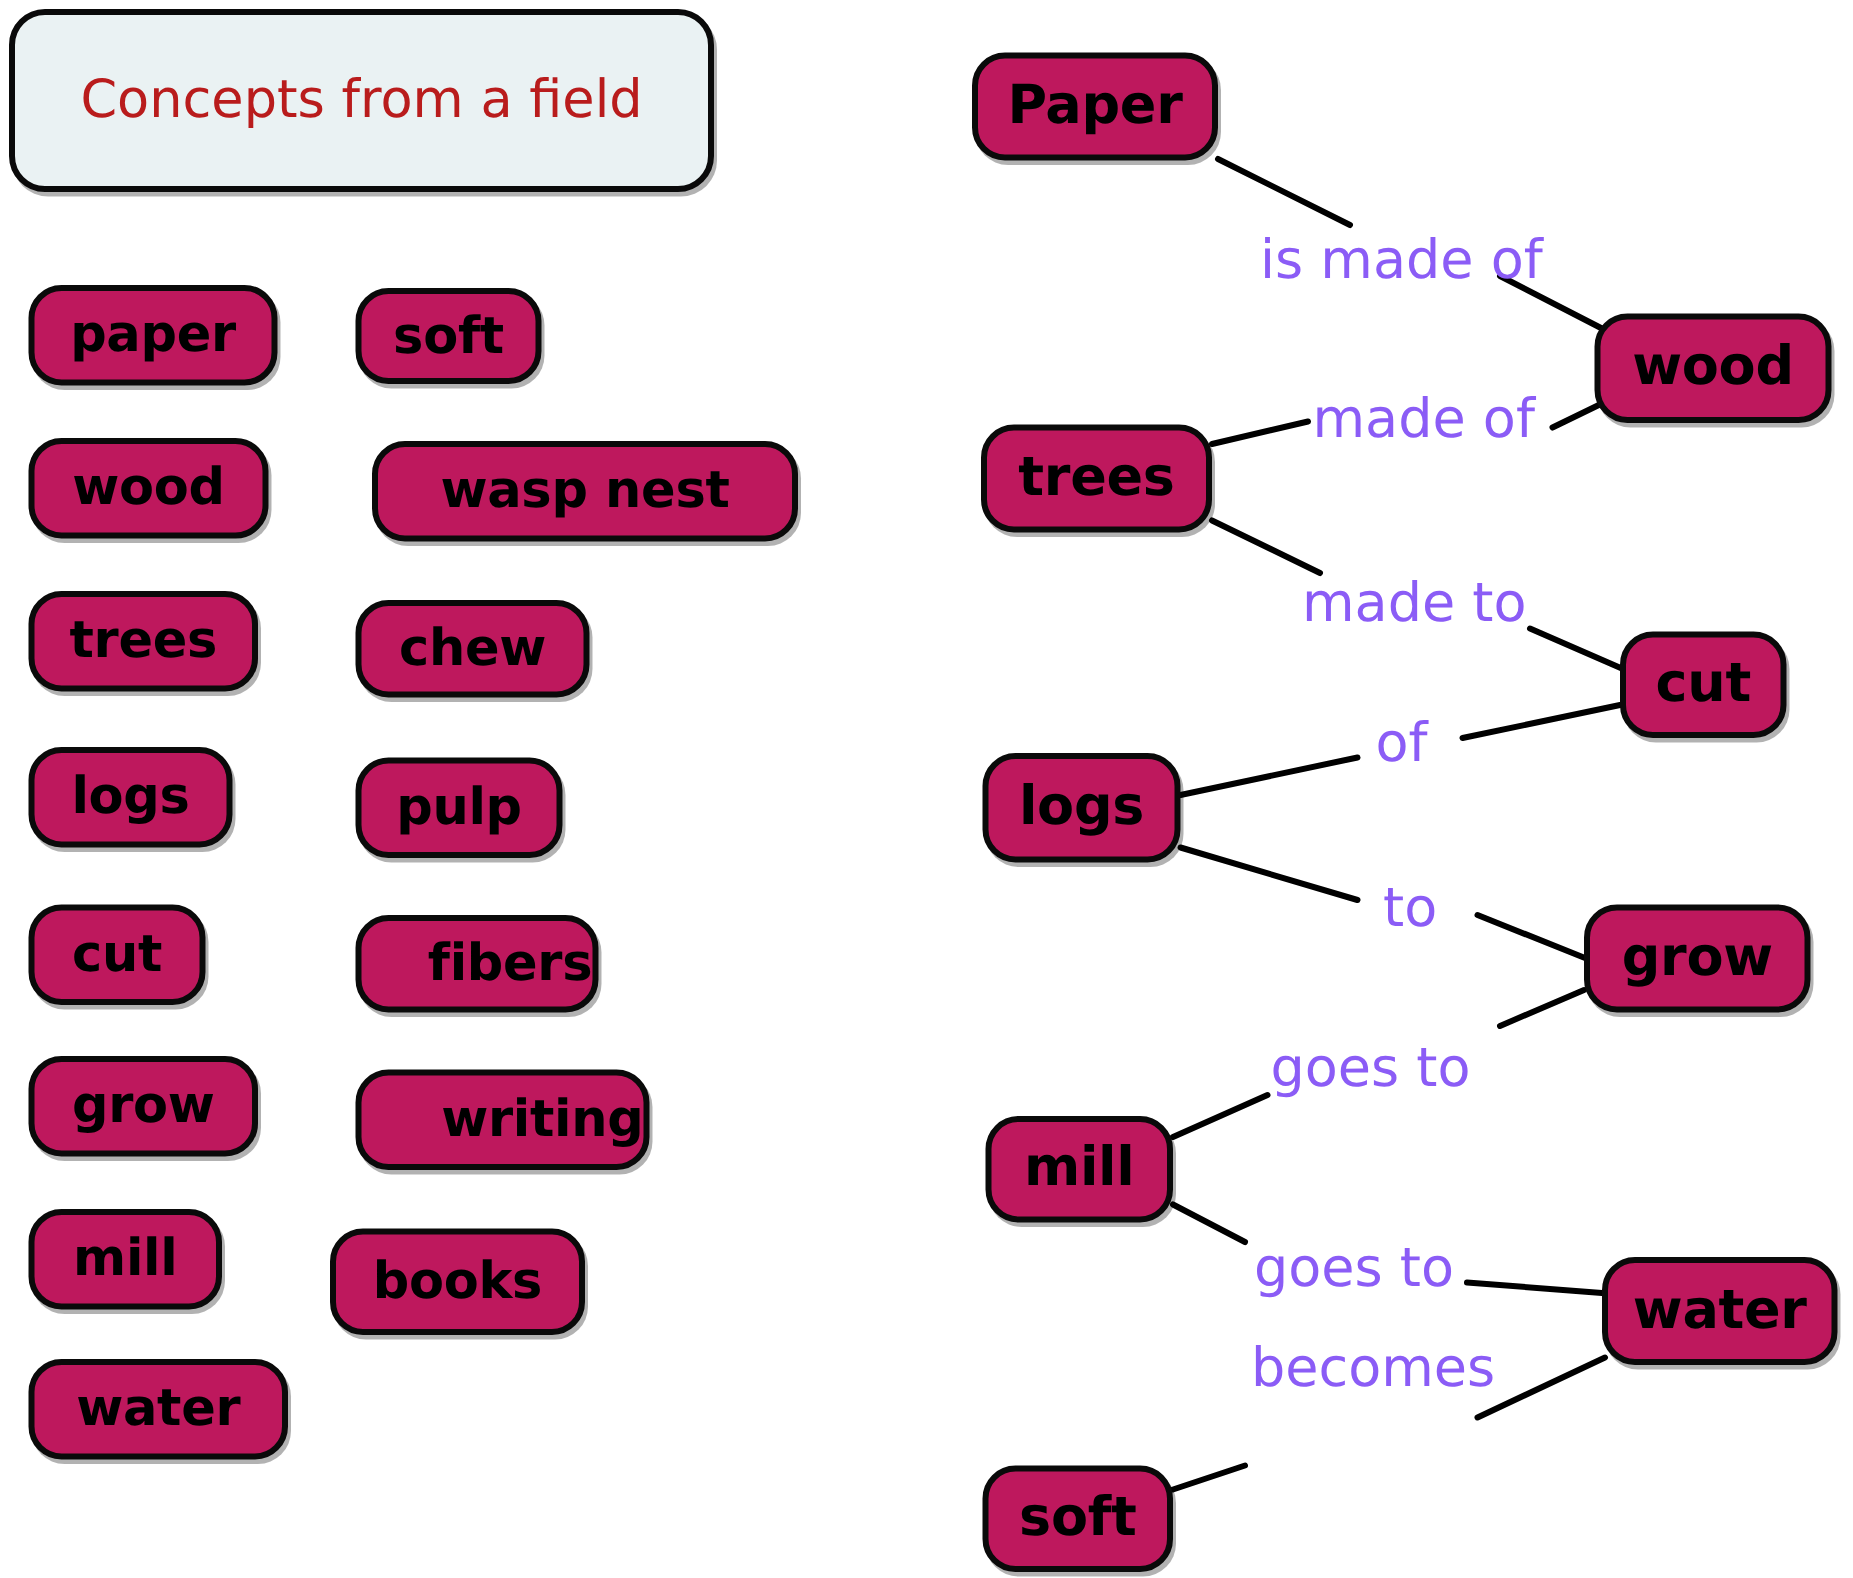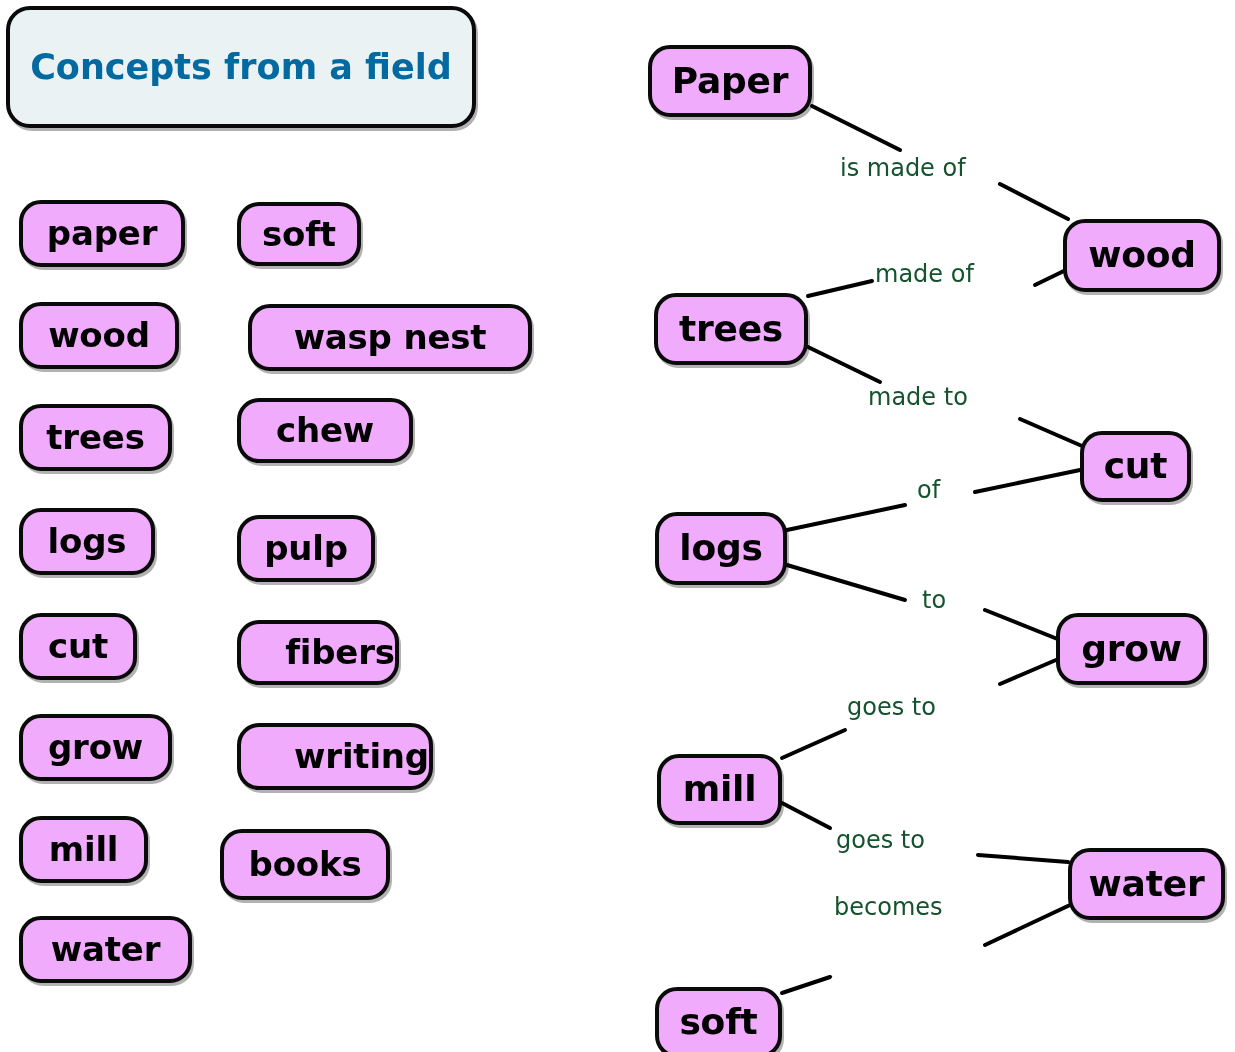--- a/index.html
+++ b/index.html
@@ -20,72 +20,71 @@
     position: absolute;
     left: 0; top: 0;
     width: 1235px;
     height: 1052px;
   }
 
   
   .node {
     position: absolute;
     box-sizing: border-box;
-    background: #f0abfc;
+    background: #be185d;
     border: 4px solid #0a0a0a;
     border-radius: 22px;
     display: flex;
     align-items: center;
     justify-content: center;
     color: #000000;
     font-weight: bold;
     text-align: center;
     line-height: 1.12;
     letter-spacing: -0.2px;
     white-space: nowrap;
     box-shadow: 2px 3px 0 rgba(0,0,0,0.30);
-    margin-top: 10px;
   }
 
   
   .title-box {
     position: absolute;
     box-sizing: border-box;
     left: 6px;
     top: 6px;
     width: 470px;
     height: 122px;
     background: #eaf2f3;
     border: 4px solid #0a0a0a;
     border-radius: 24px;
     display: flex;
     align-items: center;
     justify-content: center;
     font-size: 35px;
-    font-weight: bold;
+    font-weight: normal;
     line-height: 1.16;
     text-align: center;
-    color: #0369a1;
+    color: #b91c1c;
     padding: 0 14px;
     box-shadow: 2px 3px 0 rgba(0,0,0,0.30);
   }
 
   
   .list-node { font-size: 34px; }
 
   
   .map-node { font-size: 34px; }
   .map-node.big { font-size: 36px; }
 
   
   .link-label {
     position: absolute;
-    font-size: 24px;
+    font-size: 36px;
     font-weight: normal;
-    color: #14532d;
+    color: #8b5cf6;
     white-space: nowrap;
     line-height: 1;
   }
 
   
   #links {
     position: absolute;
     left: 0; top: 0;
     width: 1235px;
     height: 1052px;
@@ -130,21 +129,21 @@
     <div class="node list-node" style="left:19px;  top:906px; width:173px; height:67px;">
       <span>water</span>
     </div>
 
     <div class="node list-node" style="left:237px; top:192px; width:124px; height:64px;">
       <span>soft</span>
     </div>
     <div class="node list-node" style="left:248px; top:294px; width:284px; height:67px;">
       <span>wasp nest</span>
     </div>
-    <div class="node list-node" style="left:237px; top:388px; width:176px; height:65px;text-align:center;">
+    <div class="node list-node" style="left:237px; top:400px; width:156px; height:65px;text-align:center;">
       <span>chew</span>
     </div>
     <div class="node list-node" style="left:237px; top:505px; width:138px; height:67px;">
       <span>pulp</span>
     </div>
     <div class="node list-node" style="left:237px; top:610px; width:162px; height:65px;padding-left:44px;">
       <span>fibers</span>
     </div>
     <div class="node list-node" style="left:237px; top:713px; width:196px; height:67px;justify-content:flex-end;">
       <span>writing</span>

